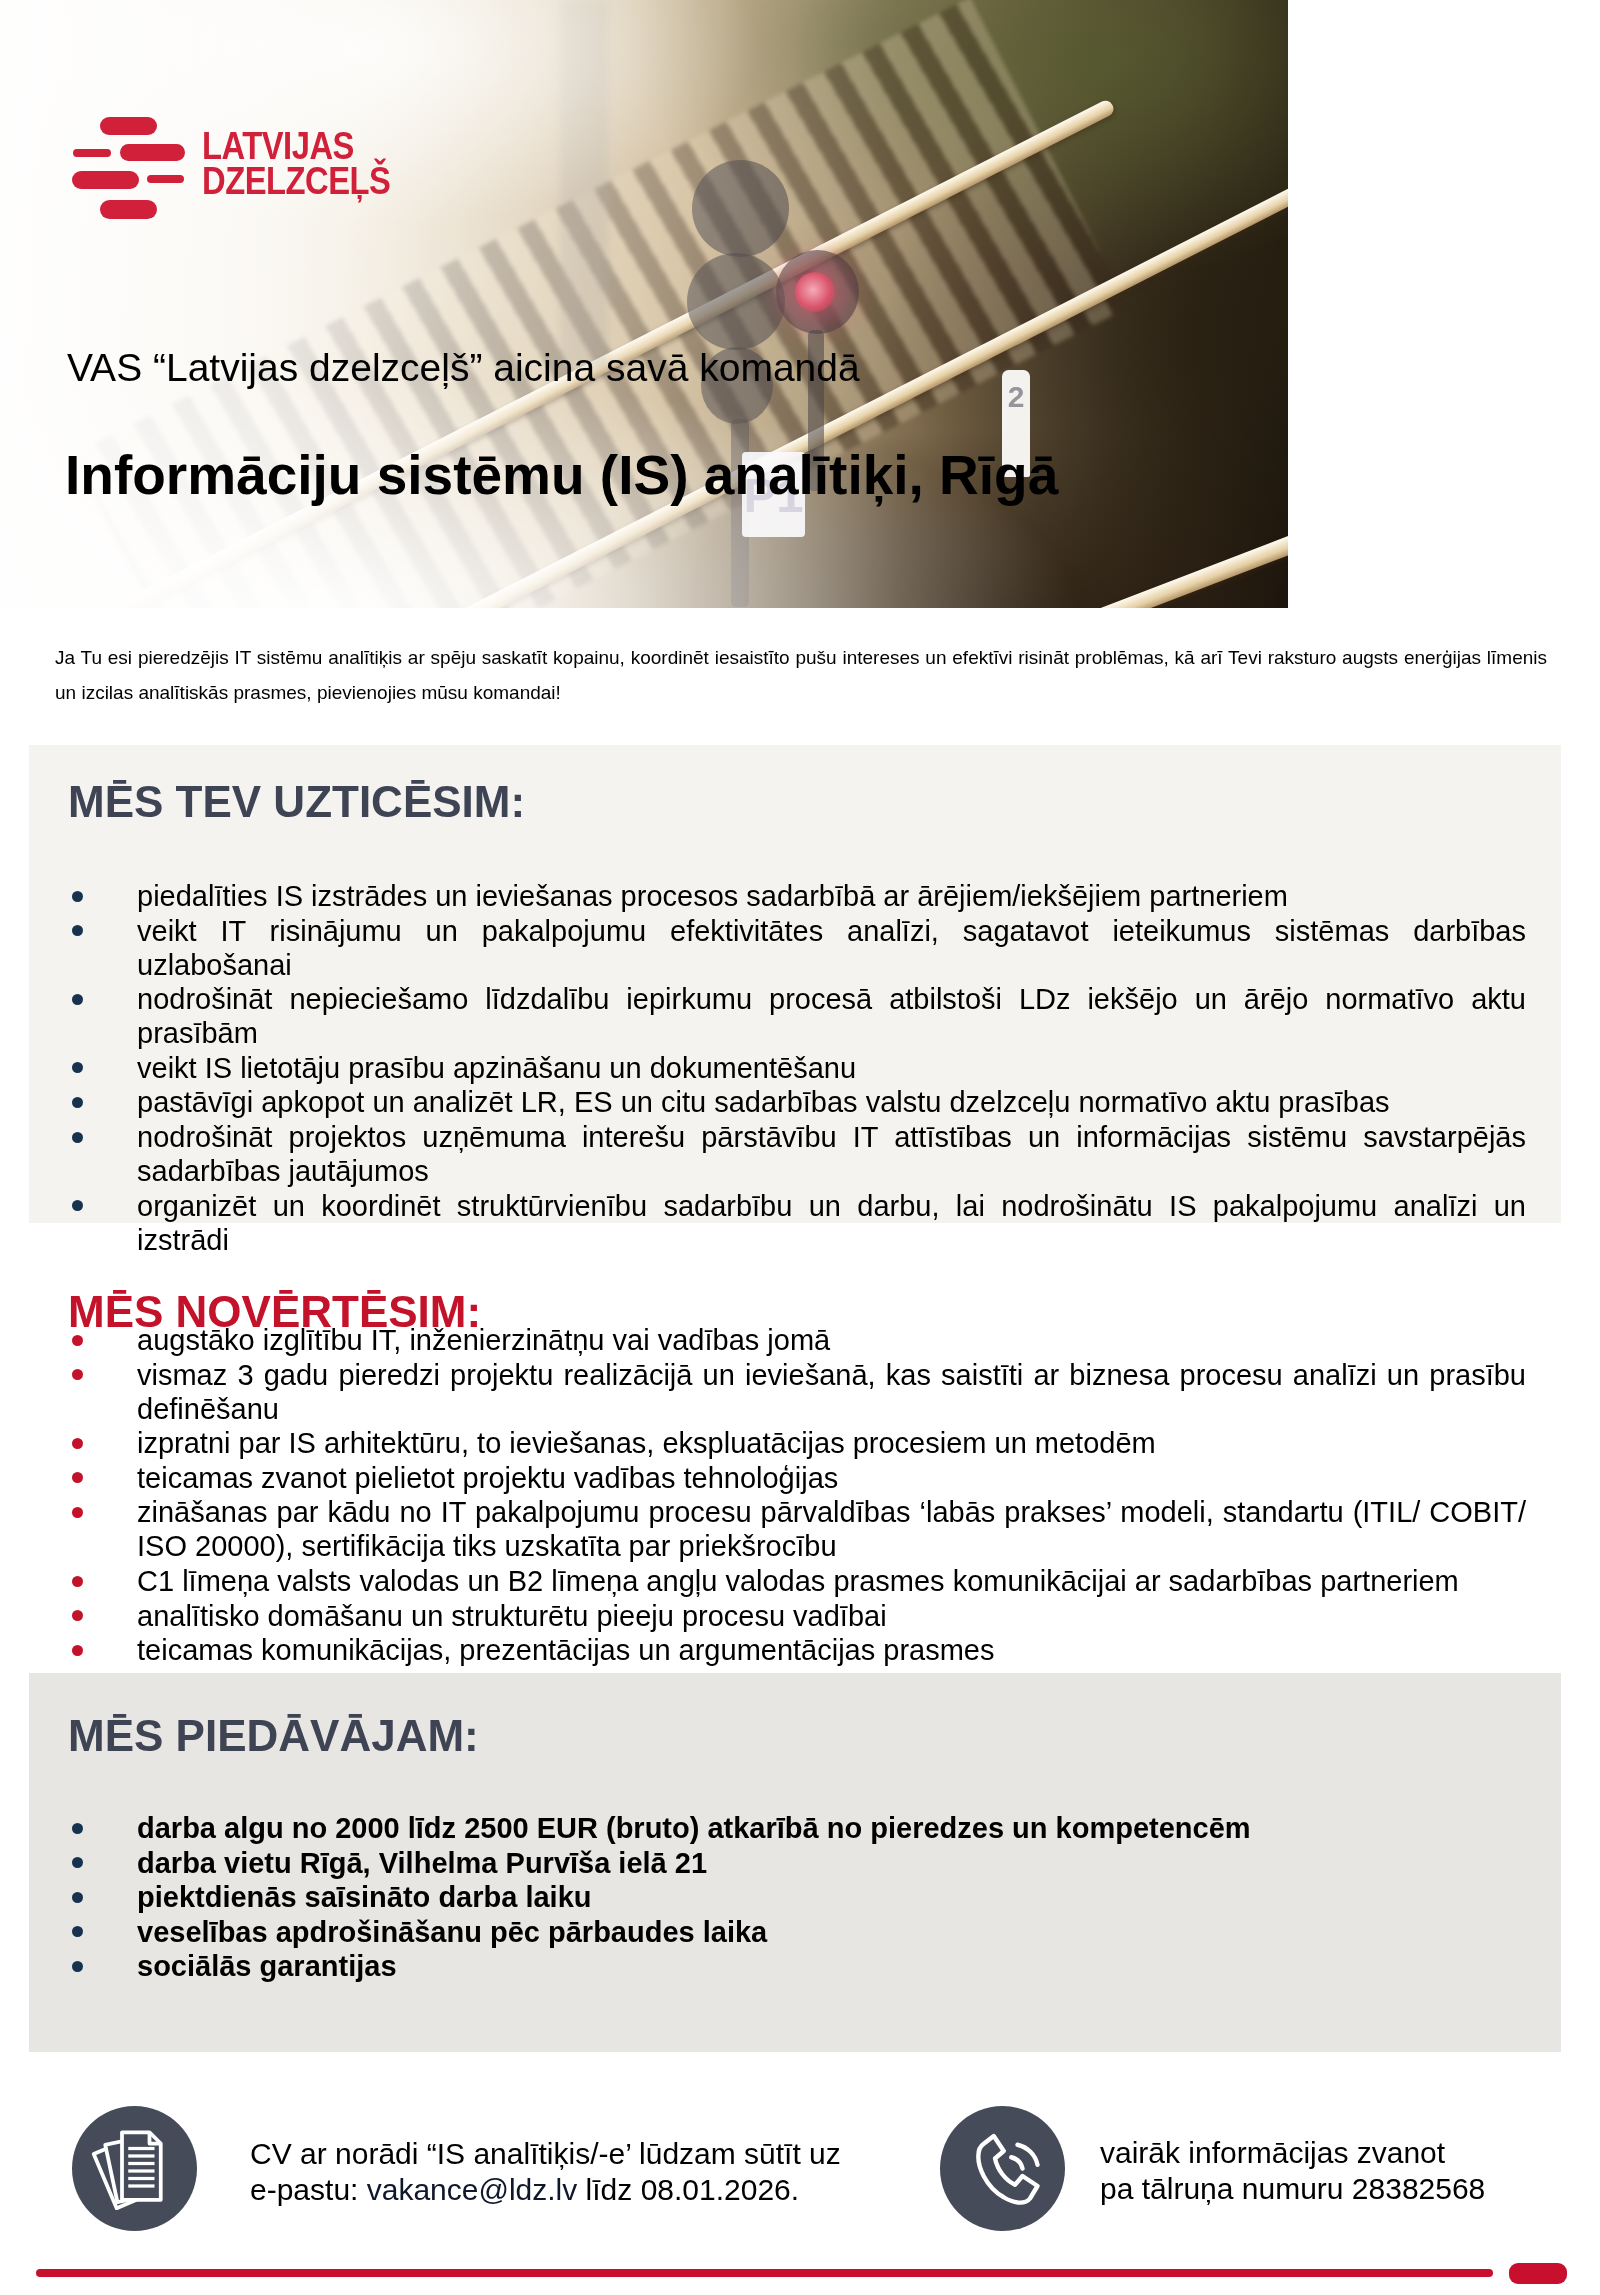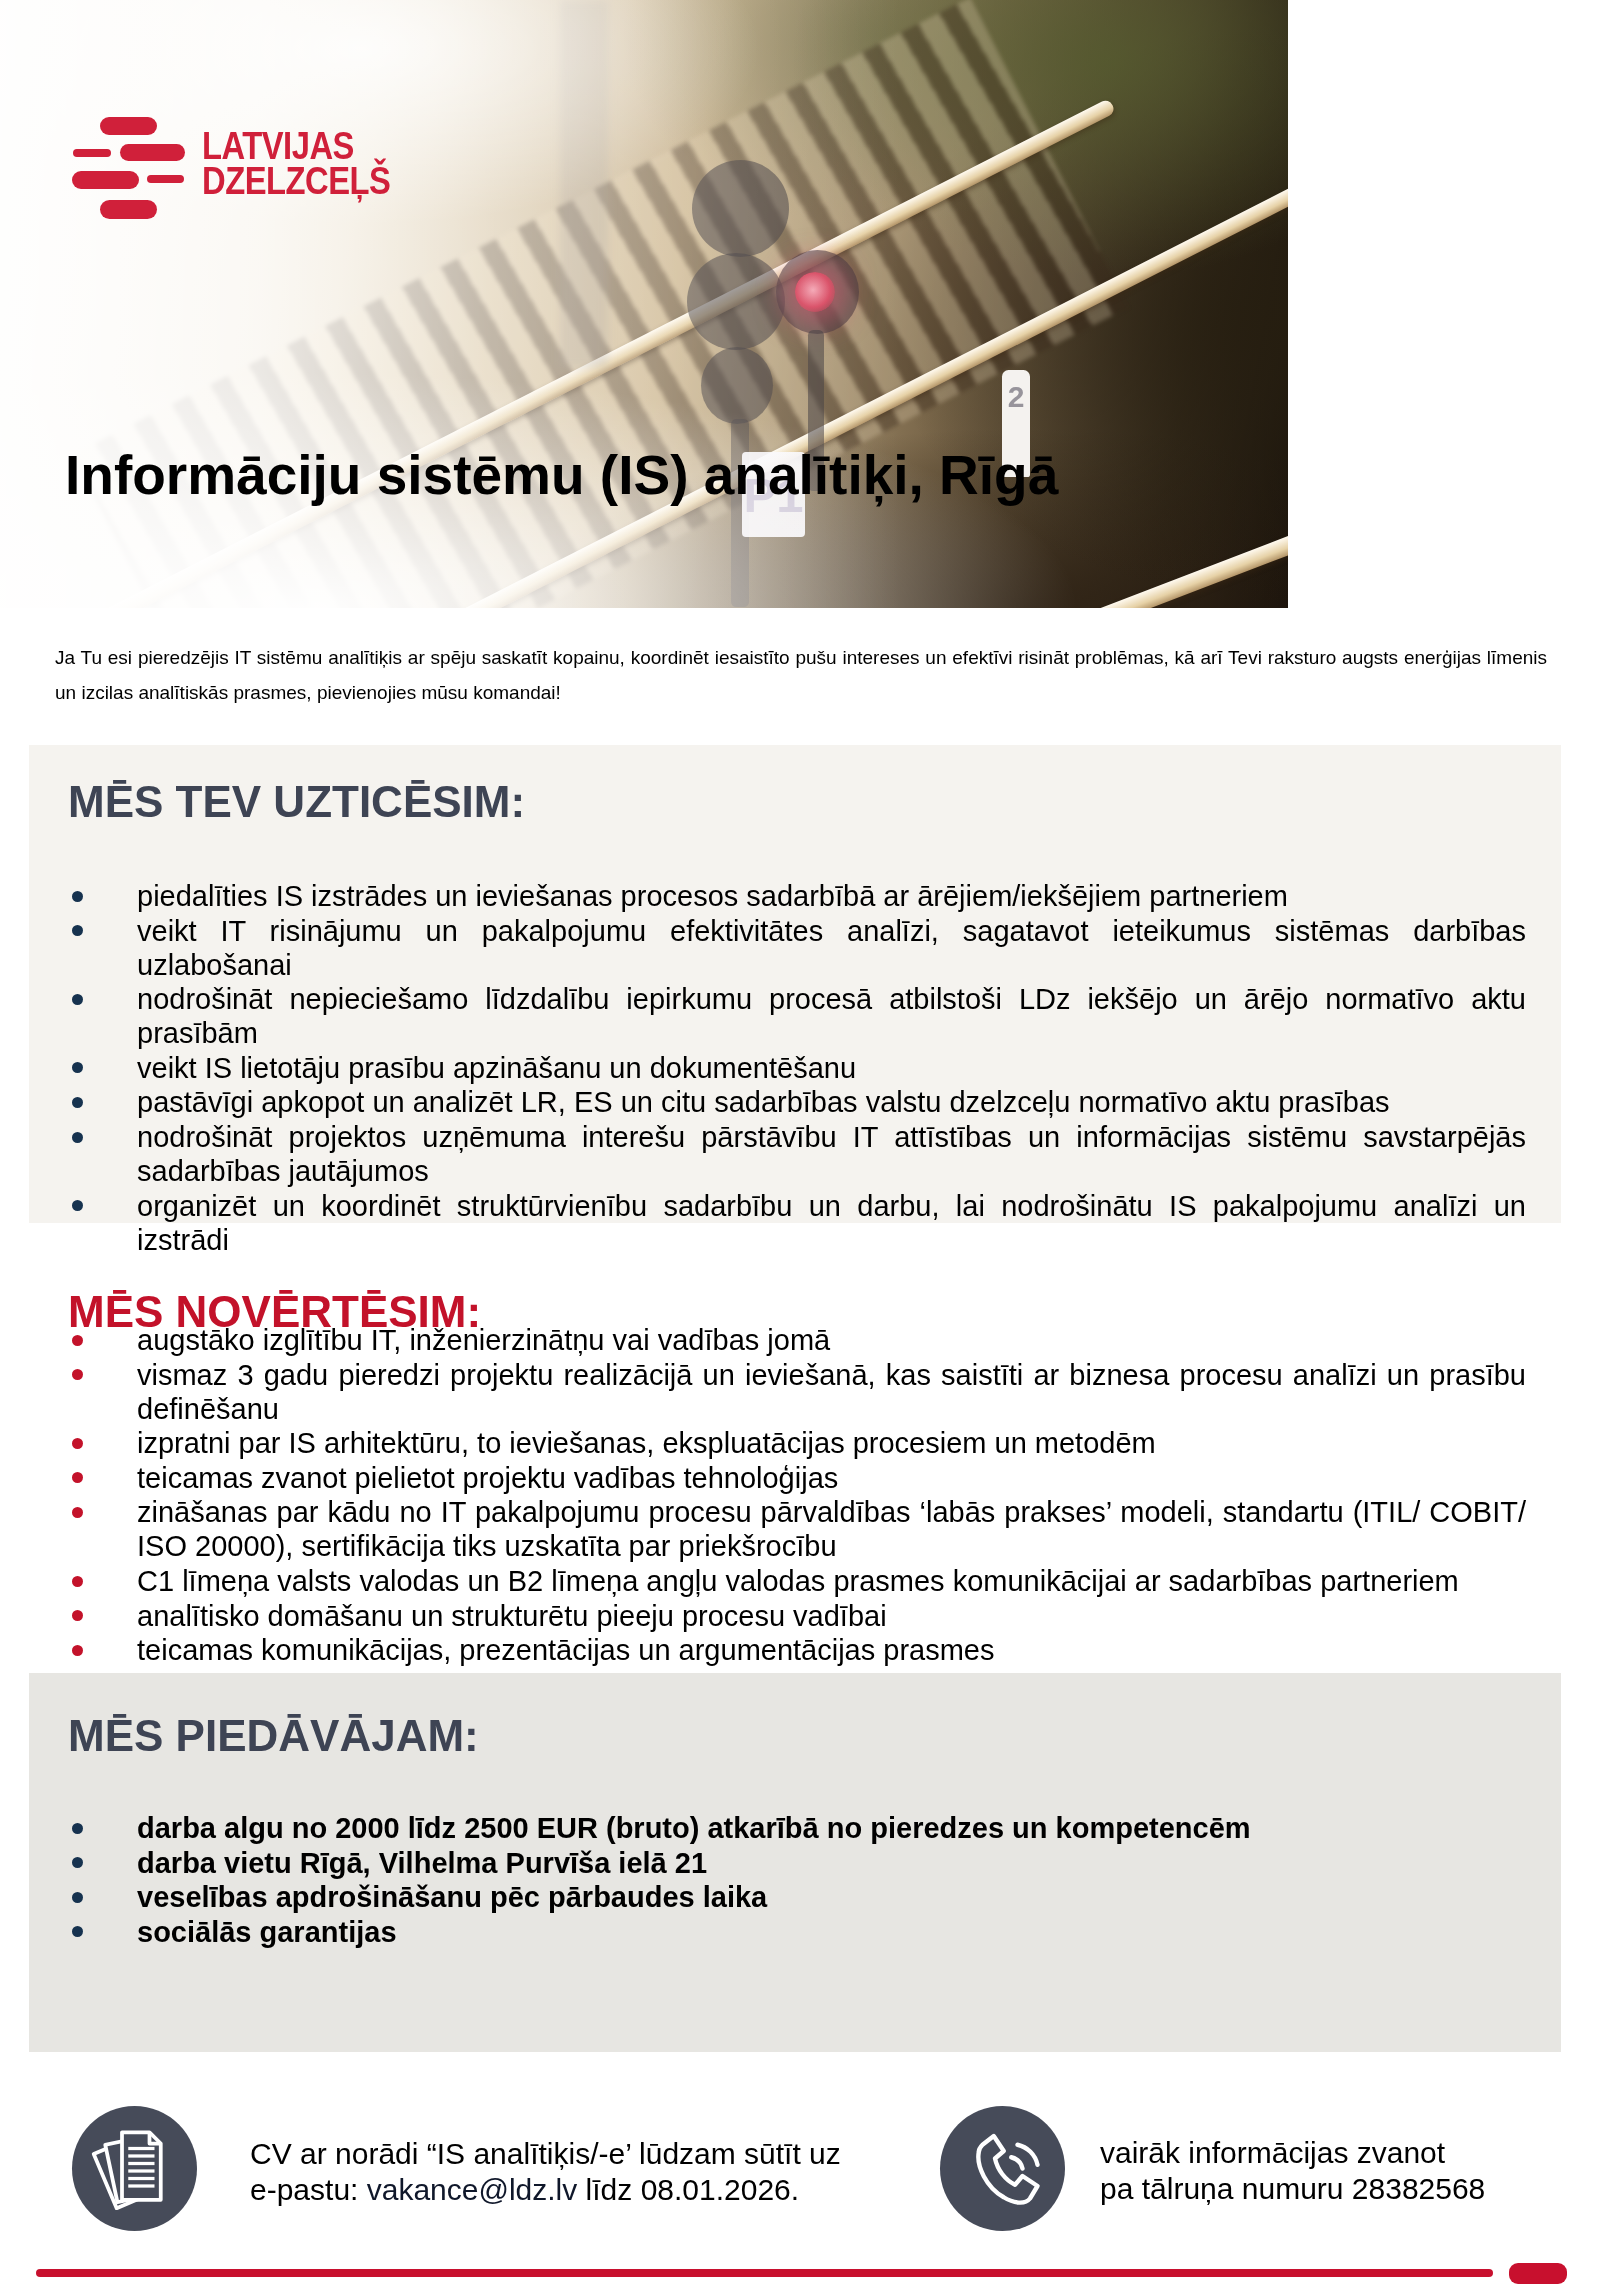--- a/index.html
+++ b/index.html
@@ -115,20 +115,21 @@
       <span class="bar" style="left:1.9px;top:57px;width:67px;height:18px;border-radius:9px;"></span>
       <span class="bar" style="left:77px;top:61px;width:37px;height:8.4px;border-radius:3.9px;"></span>
       <span class="bar" style="left:30px;top:86px;width:57px;height:19.4px;border-radius:9.7px;"></span>
     </span>
     <span class="logo-text">
       <span style="display:block;">LATVIJAS</span>
       <span style="display:block;">DZELZCEĻŠ</span>
     </span>
   </div>
 
+  <div class="kicker">VAS “Latvijas dzelzceļš” aicina savā komandā</div>
   <div class="h1">Informāciju sistēmu (IS) analītiķi, Rīgā</div>
 </div>
 
 <p class="intro">Ja Tu esi pieredzējis IT sistēmu analītiķis ar spēju saskatīt kopainu, koordinēt iesaistīto pušu intereses un efektīvi risināt problēmas, kā arī Tevi raksturo augsts enerģijas līmenis un izcilas analītiskās prasmes, pievienojies mūsu komandai!</p>
 
 <div class="panel p1"></div>
 <div class="sec-title navy" style="top:776px;">MĒS TEV UZTICĒSIM:</div>
 <ul class="bullets navy-dots" style="top:879px;">
     <li><span class="dot"></span><span class="bullet-text">piedalīties IS izstrādes un ieviešanas procesos sadarbībā ar ārējiem/iekšējiem partneriem</span></li>
     <li><span class="dot"></span><span class="bullet-text">veikt IT risinājumu un pakalpojumu efektivitātes analīzi, sagatavot ieteikumus sistēmas darbības uzlabošanai</span></li>
@@ -149,20 +150,21 @@
     <li><span class="dot"></span><span class="bullet-text">C1 līmeņa valsts valodas un B2 līmeņa angļu valodas prasmes komunikācijai ar sadarbības partneriem</span></li>
     <li><span class="dot"></span><span class="bullet-text">analītisko domāšanu un strukturētu pieeju procesu vadībai</span></li>
     <li><span class="dot"></span><span class="bullet-text">teicamas komunikācijas, prezentācijas un argumentācijas prasmes</span></li>
   </ul>
 
 <div class="panel p2"></div>
 <div class="sec-title navy" style="top:1710px;">MĒS PIEDĀVĀJAM:</div>
 <ul class="bullets navy-dots" style="top:1811px;font-weight:bold;">
     <li><span class="dot"></span><span class="bullet-text">darba algu no 2000 līdz 2500 EUR (bruto) atkarībā no pieredzes un kompetencēm</span></li>
     <li><span class="dot"></span><span class="bullet-text">darba vietu Rīgā, Vilhelma Purvīša ielā 21</span></li>
+    <li><span class="dot"></span><span class="bullet-text">piektdienās saīsināto darba laiku</span></li>
     <li><span class="dot"></span><span class="bullet-text">veselības apdrošināšanu pēc pārbaudes laika</span></li>
     <li><span class="dot"></span><span class="bullet-text">sociālās garantijas</span></li>
   </ul>
 
 <div class="foot-circle left">
   <svg width="125" height="125" viewBox="0 0 100 100">
     <g fill="#464b59" stroke="#ffffff" stroke-width="3" stroke-linejoin="round">
       <rect x="25" y="30" width="34" height="47" transform="rotate(-23 42 53)"></rect>
       <rect x="31" y="27" width="34" height="47" transform="rotate(-12 48 50)"></rect>
       <path d="M40 21 h22 l9 9 v45 h-31 z"></path>

